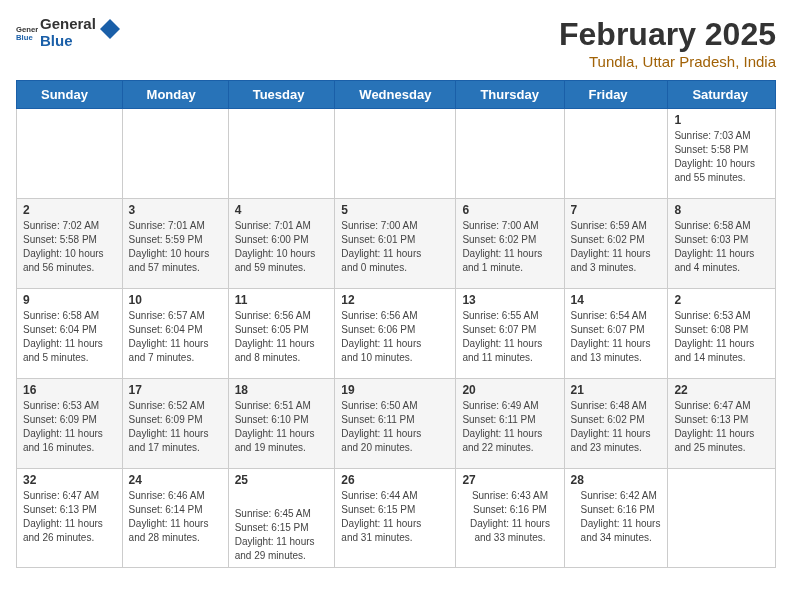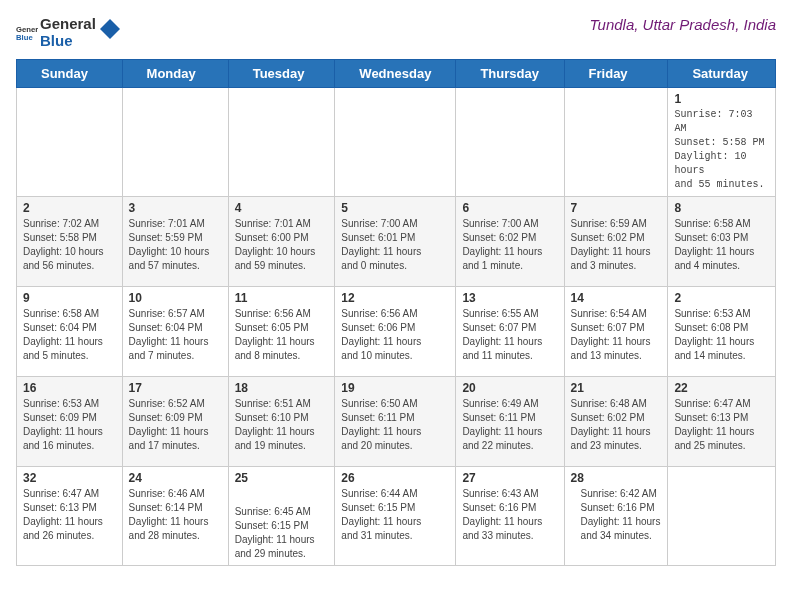--- a/index.html
+++ b/index.html
@@ -35,22 +35,21 @@
     .title-block {
       text-align: right;
     }
     .month-year {
       font-size: 32px;
       font-weight: bold;
       color: #333;
     }
     .location {
       font-size: 15px;
-      color: #701a75;
-      font-style: italic;
+      color: #a16207;
     }
     .calendar {
       width: 100%;
       border-collapse: collapse;
       border: 1px solid #ccc;
     }
     .calendar th {
       background-color: #2873b8;
       color: #fff;
       font-size: 13px;
@@ -100,20 +99,21 @@
           <span class="logo-general" style="font-size:15px;font-weight:bold;color:#333;">General</span>
           <span class="logo-blue" style="font-size:15px;font-weight:bold;color:#1a5fa8;">Blue</span>
         </span>
         <svg width="20" height="28" viewBox="0 0 20 28">
           <polygon points="10,0 20,10 10,20 0,10" fill="#1a5fa8"></polygon>
         </svg>
       </div>
     </div>
   </div>
   <div class="title-block">
+    <div class="month-year">February 2025</div>
     <div class="location">Tundla, Uttar Pradesh, India</div>
   </div>
 </div>
 
 <table class="calendar">
   <thead>
     <tr>
     <th>Sunday</th>
         <th>Monday</th>
         <th>Tuesday</th>
@@ -126,21 +126,21 @@
   <tbody id="calendar-body">
   <tr>
         <td class="empty"></td>
         <td class="empty"></td>
         <td class="empty"></td>
         <td class="empty"></td>
         <td class="empty"></td>
         <td class="empty"></td>
         <td>
           <span class="day-num">1</span>
-          <div class="day-info" style="white-space: pre-line; font-family: Liberation Mono, monospace;">Sunrise: 7:03 AM
+          <div class="day-info" style="white-space: pre-line;">Sunrise: 7:03 AM
 Sunset: 5:58 PM
 Daylight: 10 hours
 and 55 minutes.</div>
         </td>
       </tr>
       <tr>
         <td>
           <span class="day-num">2</span>
           <div class="day-info" style="white-space: pre-line;">Sunrise: 7:02 AM
 Sunset: 5:58 PM
@@ -316,21 +316,21 @@
         </td>
         <td>
           <span class="day-num">26</span>
           <div class="day-info" style="white-space: pre-line;">Sunrise: 6:44 AM
 Sunset: 6:15 PM
 Daylight: 11 hours
 and 31 minutes.</div>
         </td>
         <td>
           <span class="day-num">27</span>
-          <div class="day-info" style="white-space: pre-line;">Sunrise: 6:43 AM
+          <div class="day-info" style="white-space: pre-line; text-align: center;">Sunrise: 6:43 AM
 Sunset: 6:16 PM
 Daylight: 11 hours
 and 33 minutes.</div>
         </td>
         <td>
           <span class="day-num">28</span>
           <div class="day-info" style="white-space: pre-line; margin-left: 10px;">Sunrise: 6:42 AM
 Sunset: 6:16 PM
 Daylight: 11 hours
 and 34 minutes.</div>

